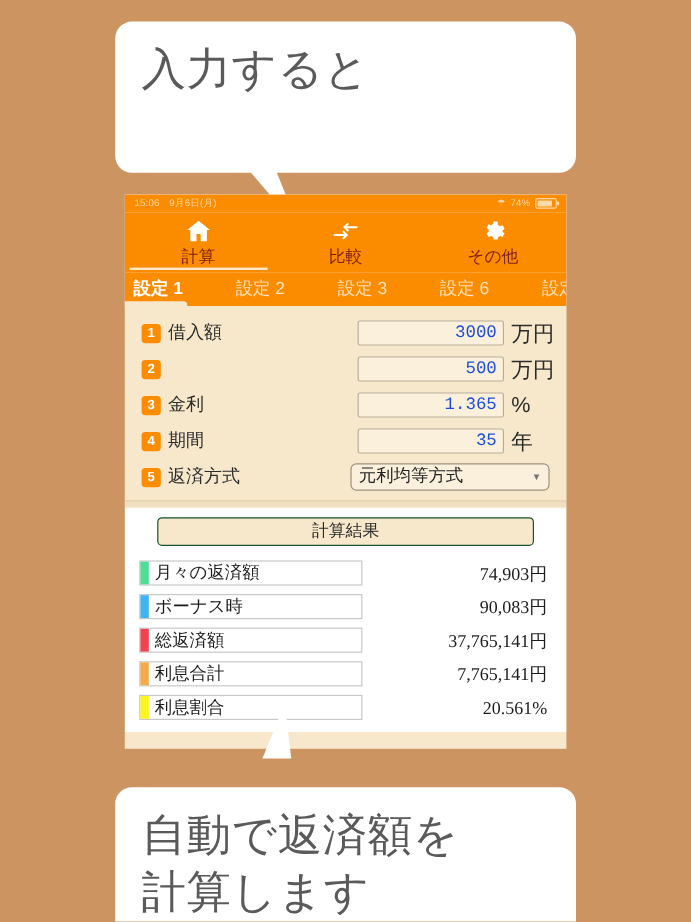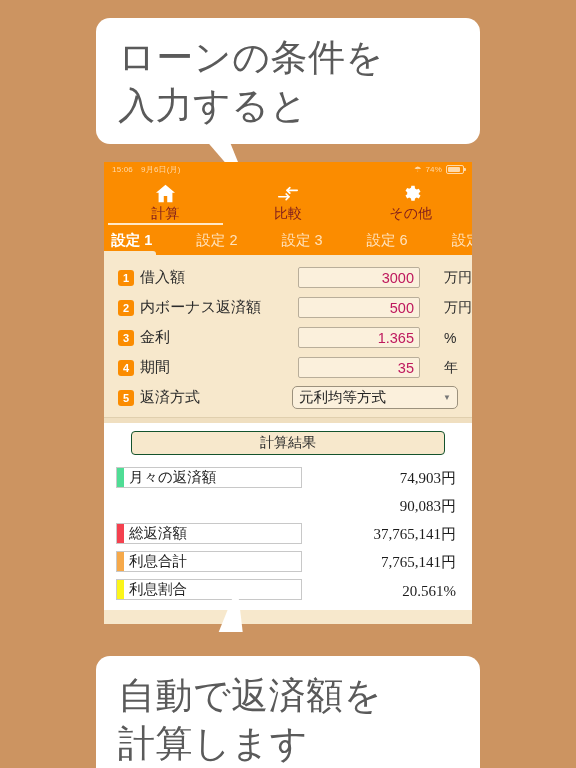--- a/index.html
+++ b/index.html
@@ -227,30 +227,30 @@
   .ifield {
     margin-left: auto;
     width: 122px;
     height: 21px;
     background: #fbf0dc;
     border: 1px solid #b9ae9a;
     border-radius: 2px;
     text-align: right;
     font-size: 14.5px;
     line-height: 21px;
-    color: #be185d;
+    color: #1d4ed8;
     padding: 0 5px;
     box-sizing: border-box;
-    font-family: Liberation Sans, sans-serif;
+    font-family: Liberation Mono, monospace;
   }
   .iunit {
     width: 38px;
-    font-size: 14px;
+    font-size: 18px;
     color: #2b2b2b;
-    padding-left: 24px;
+    padding-left: 6px;
     box-sizing: border-box;
     white-space: nowrap;
   }
   .iselect {
     margin-left: auto;
     width: 166px;
     height: 23px;
     background: #fbf0dc;
     border: 1px solid #9c917d;
     border-radius: 5px;
@@ -325,21 +325,20 @@
     font-size: 15px;
     color: #1c1c1c;
     padding-right: 4px;
     white-space: nowrap;
   }
 </style>
 </head>
 <body>
 
 <div class="callout callout-top">
-  <div class="callout-line">ローンの条件を</div>
   <div class="callout-line">入力すると</div>
 </div>
 <div class="tail tail-top"></div>
 
 <div class="app">
 
   <div class="statusbar">
     <span class="sb-time">15:06</span>
     <span class="sb-date">9月6日(月)</span>
     <span class="sb-right">
@@ -393,21 +392,20 @@
 
     <div class="irow">
       <span class="badge">1</span>
       <span class="ilabel">借入額</span>
       <span class="ifield">3000</span>
       <span class="iunit">万円</span>
     </div>
 
     <div class="irow">
       <span class="badge">2</span>
-      <span class="ilabel">内ボーナス返済額</span>
       <span class="ifield">500</span>
       <span class="iunit">万円</span>
     </div>
 
     <div class="irow">
       <span class="badge">3</span>
       <span class="ilabel">金利</span>
       <span class="ifield">1.365</span>
       <span class="iunit">%</span>
     </div>
@@ -437,20 +435,24 @@
 
     <div class="rrow">
       <span class="rlabelbox">
         <span class="swatch" style="background:#4fdd95"></span>
         <span class="rlabel">月々の返済額</span>
       </span>
       <span class="rvalue">74,903円</span>
     </div>
 
     <div class="rrow">
+      <span class="rlabelbox">
+        <span class="swatch" style="background:#40b4f2"></span>
+        <span class="rlabel">ボーナス時</span>
+      </span>
       <span class="rvalue">90,083円</span>
     </div>
 
     <div class="rrow">
       <span class="rlabelbox">
         <span class="swatch" style="background:#f4414f"></span>
         <span class="rlabel">総返済額</span>
       </span>
       <span class="rvalue">37,765,141円</span>
     </div>

